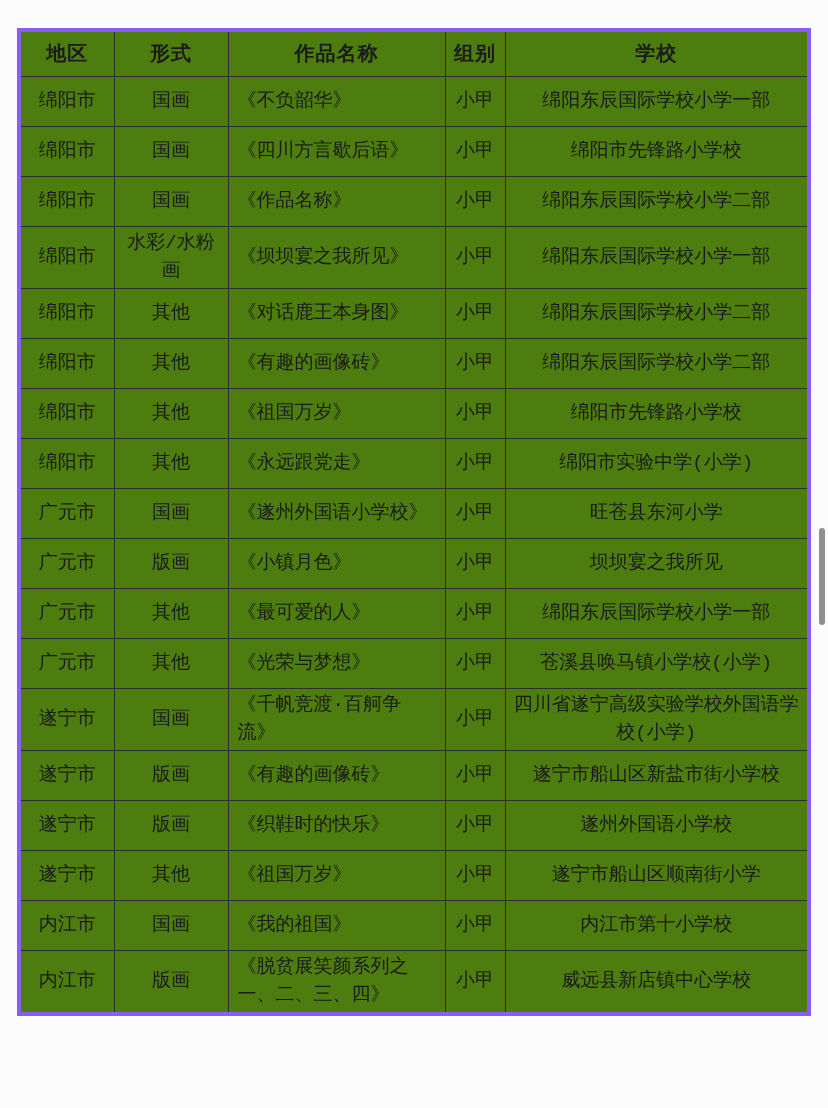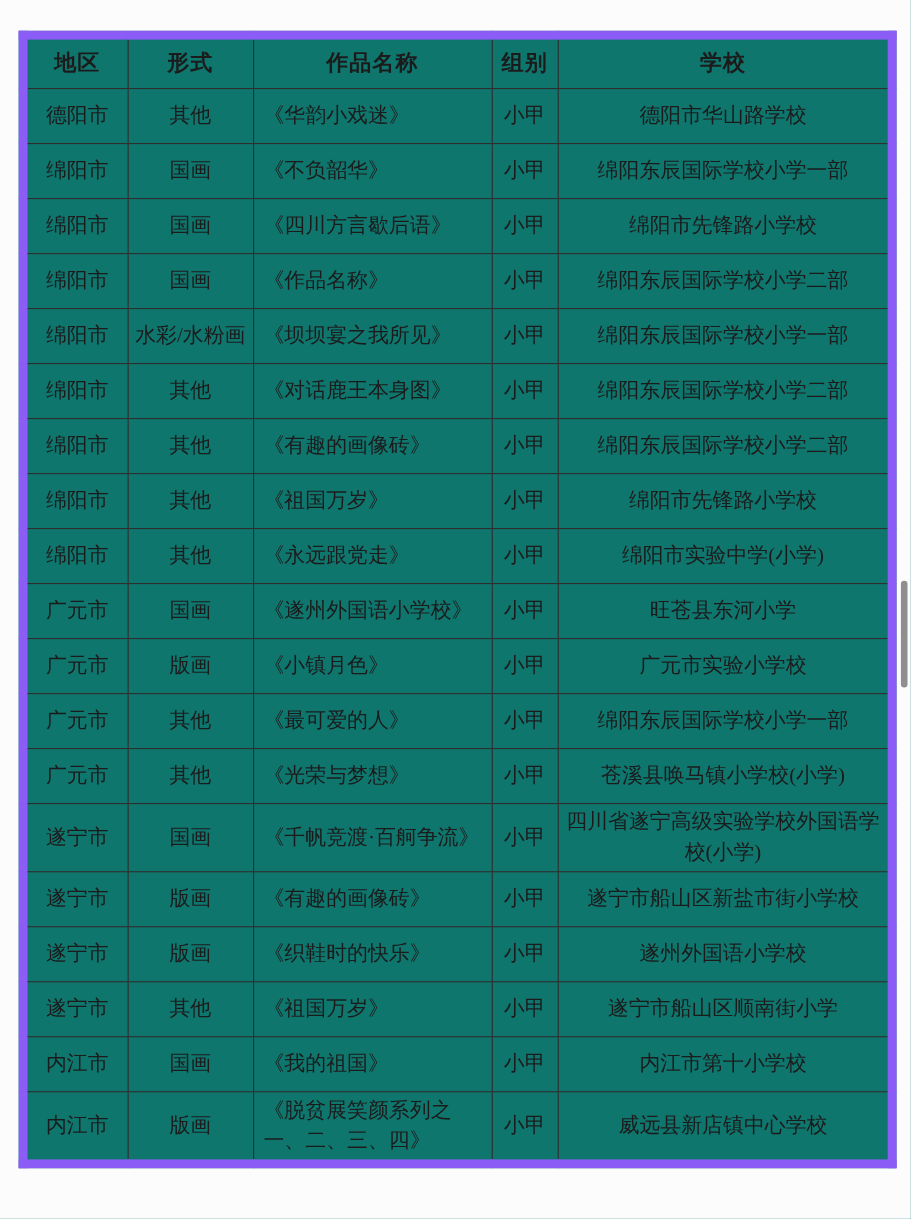--- a/index.html
+++ b/index.html
@@ -17,22 +17,23 @@
   }
   .doc {
     position: absolute;
     top: 28px;
     left: 17px;
   }
   table.awards {
     border-collapse: collapse;
     table-layout: fixed;
     width: 790px;
-    background: #0f766e;
-    border: 8px solid #8b5cf6;
+    background: #4d7c0f;
+    border: 4px solid #8b5cf6;
+    font-family: Liberation Mono, monospace;
   }
   table.awards th,
   table.awards td {
     border: 1px solid #2e2e2e;
     text-align: center;
     vertical-align: middle;
     padding: 3px 6px;
     font-size: 19px;
     line-height: 1.45;
     word-break: break-all;
@@ -75,27 +76,20 @@
     <thead>
       <tr>
         <th>地区</th>
         <th>形式</th>
         <th>作品名称</th>
         <th>组别</th>
         <th>学校</th>
       </tr>
     </thead>
     <tbody id="table-body">
-  <tr>
-    <td>德阳市</td>
-    <td>其他</td>
-    <td class="title-cell">《华韵小戏迷》</td>
-    <td>小甲</td>
-    <td>德阳市华山路学校</td>
-  </tr>
 
   <tr>
     <td>绵阳市</td>
     <td>国画</td>
     <td class="title-cell">《不负韶华》</td>
     <td>小甲</td>
     <td>绵阳东辰国际学校小学一部</td>
   </tr>
 
   <tr>
@@ -160,21 +154,21 @@
     <td class="title-cell">《遂州外国语小学校》</td>
     <td>小甲</td>
     <td>旺苍县东河小学</td>
   </tr>
 
   <tr>
     <td>广元市</td>
     <td>版画</td>
     <td class="title-cell">《小镇月色》</td>
     <td>小甲</td>
-    <td>广元市实验小学校</td>
+    <td>坝坝宴之我所见</td>
   </tr>
 
   <tr>
     <td>广元市</td>
     <td>其他</td>
     <td class="title-cell">《最可爱的人》</td>
     <td>小甲</td>
     <td>绵阳东辰国际学校小学一部</td>
   </tr>
 

